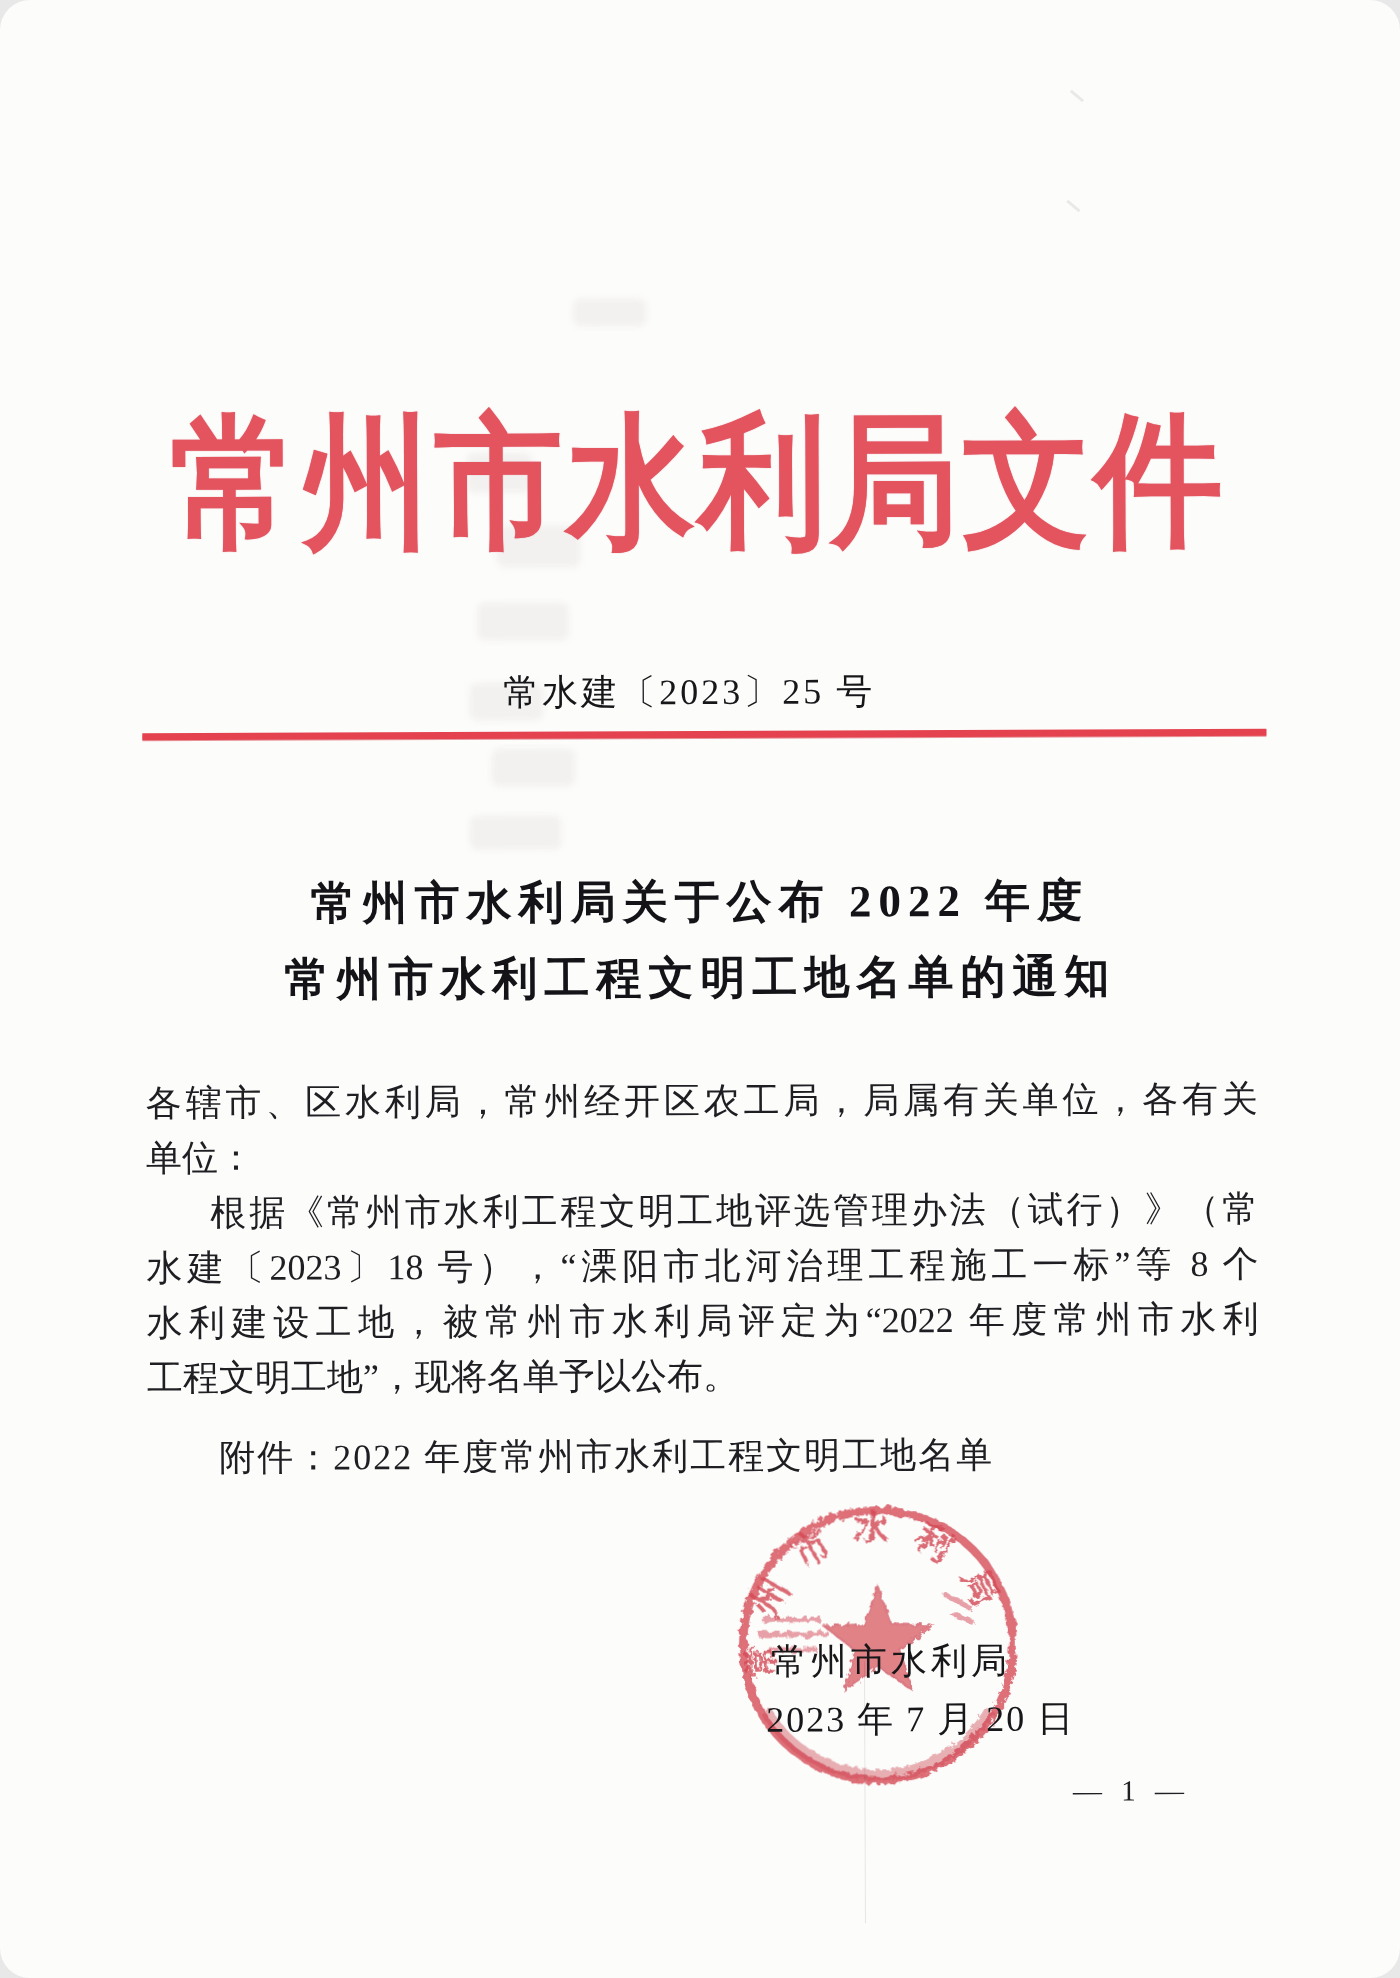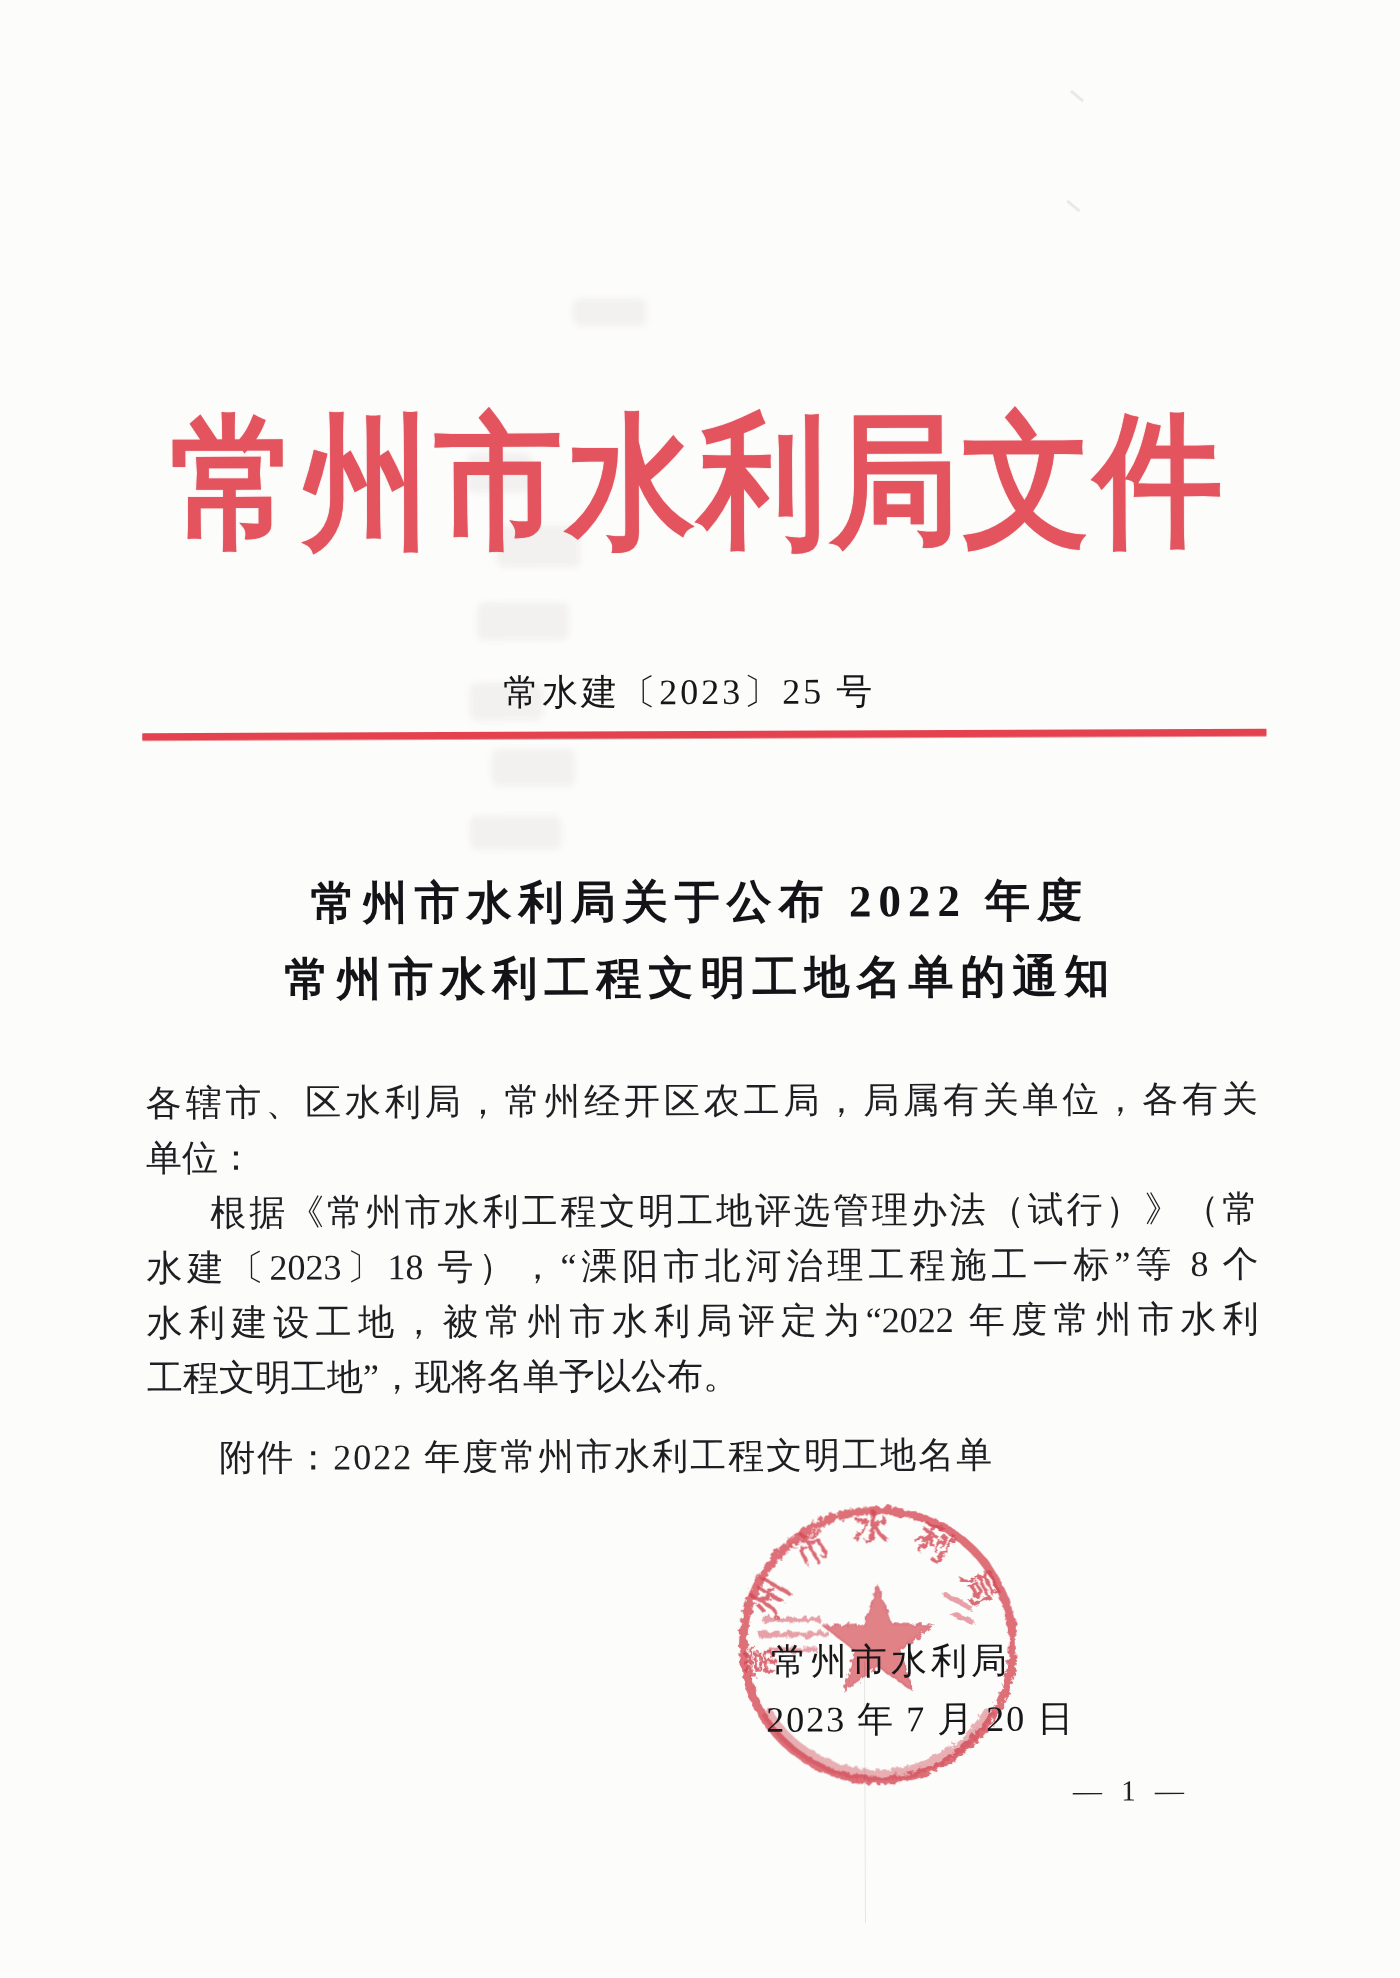--- a/index.html
+++ b/index.html
@@ -4,20 +4,21 @@
 <style>
   html,body{margin:0;padding:0;background:#e8e8e8;}
   #paper{
     position:relative;
     width:1400px;height:1978px;
     margin:0 auto;
     background:#fcfcfb;
     overflow:hidden;
     font-family:"Liberation Serif","DejaVu Serif",serif;
     color:#1f1f23;
+    border-radius:30px;
   }
   #content{
     position:absolute;inset:0;
     transform:rotate(-0.22deg);
     transform-origin:50% 45%;
   }
   .abs{position:absolute;}
   
   .letterhead{
     left:0;top:386px;width:1400px;

